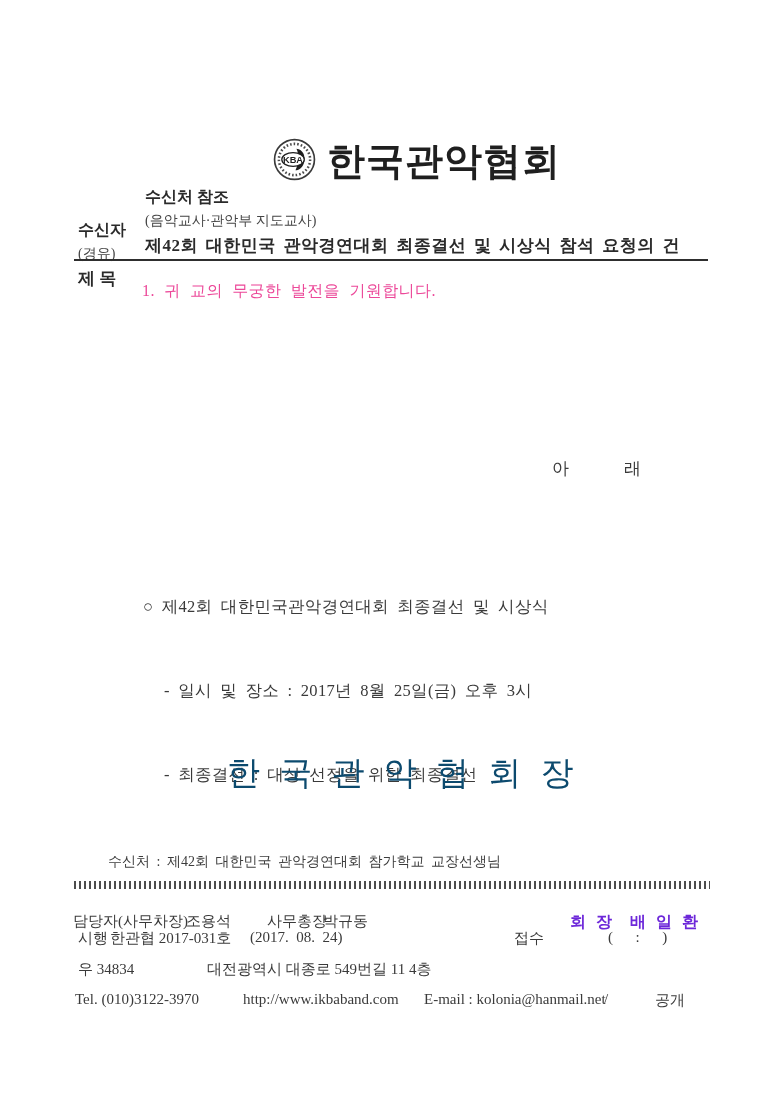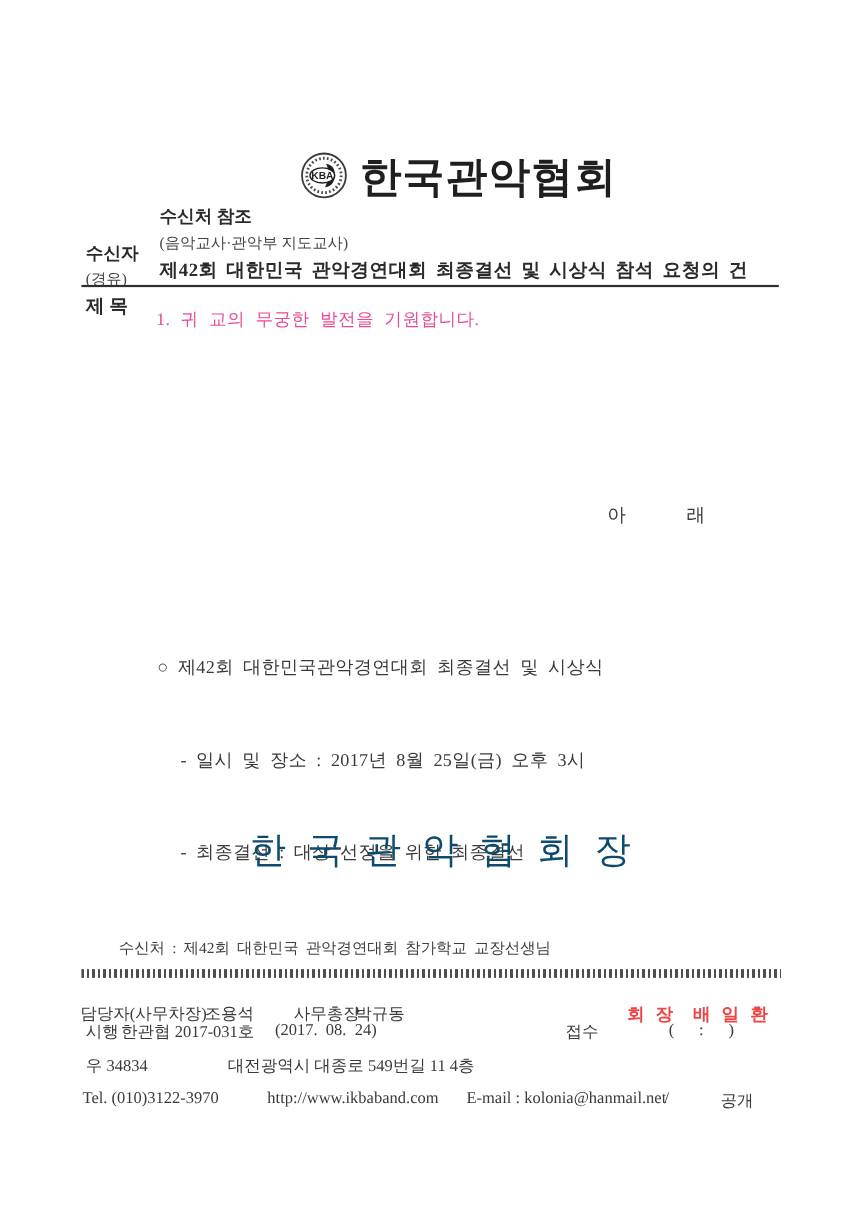--- a/index.html
+++ b/index.html
@@ -83,21 +83,21 @@
   .divider {
     left:74px; top:881px; width:636px; height:8px;
     background:repeating-linear-gradient(90deg,#4d4d4d 0 2px,transparent 2px 5px);
   }
   .frow { left:0; width:780px; height:20px; font-size:15px; color:#3a3a3a; }
   .frow span { position:absolute; white-space:pre; }
   .frow1 { top:912px; }
   .frow2 { top:929px; }
   .frow3 { top:960px; }
   .frow4 { top:991px; }
-  .bold16 { font-weight:bold; font-size:16px; color:#ef4444; word-spacing:6px; }
+  .bold16 { font-weight:bold; font-size:16px; color:#6d28d9; word-spacing:6px; }
 </style>
 </head>
 <body>
 
 <div class="page">
 
   <svg class="abs logo" viewBox="0 0 44 44">
     <circle cx="22" cy="22" r="20.4" fill="none" stroke="#3a3a3a" stroke-width="1.7"></circle>
     <circle cx="22" cy="22" r="16" fill="none" stroke="#4a4a4a" stroke-width="2.6" stroke-dasharray="1.6 2.1"></circle>
     <path d="M24 11 C31 12 33 18 32 24 C31 30 27 33 23 33 C26 28 27 16 24 11 Z" fill="#1f1f1f"></path>

